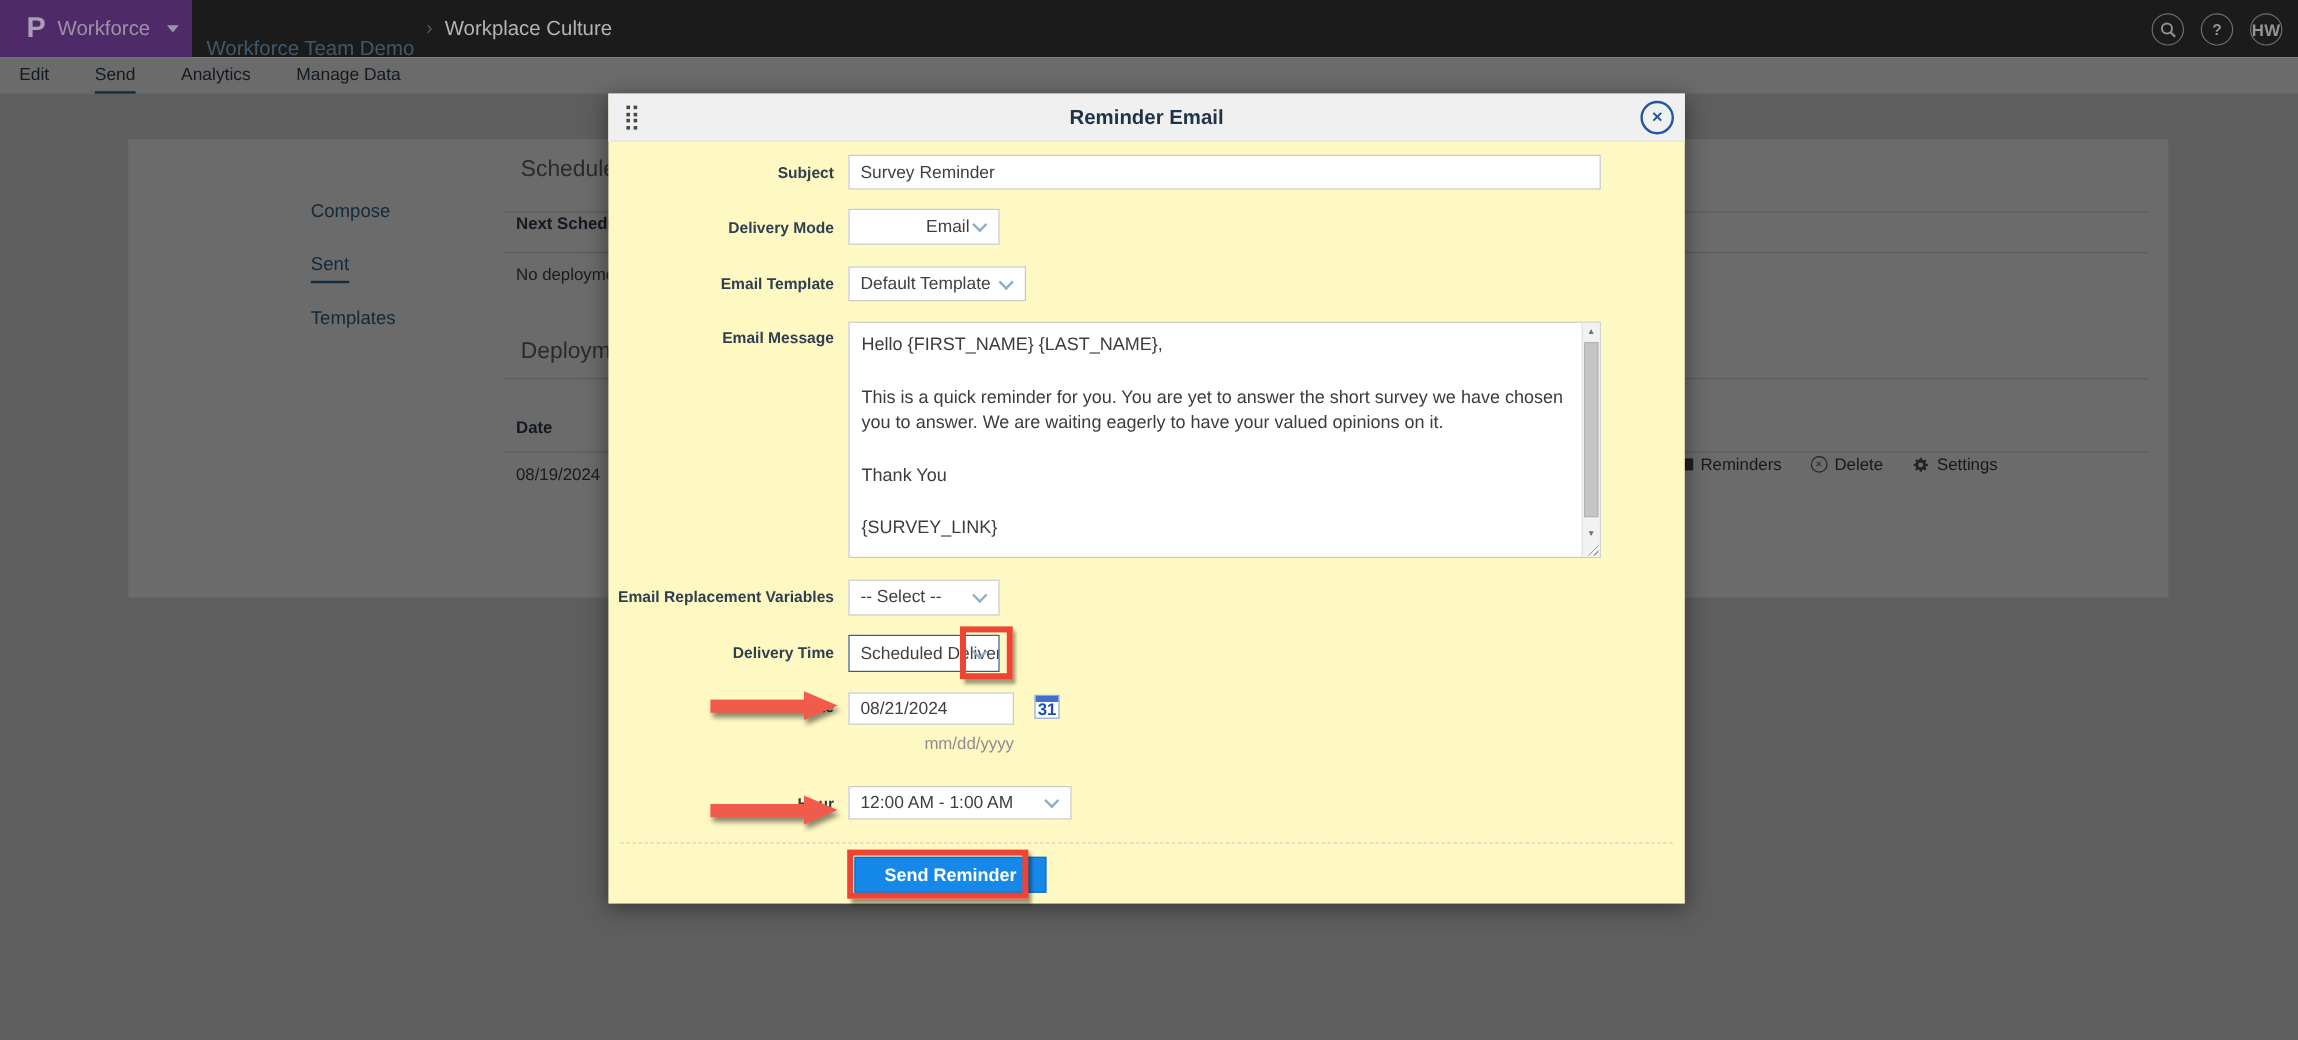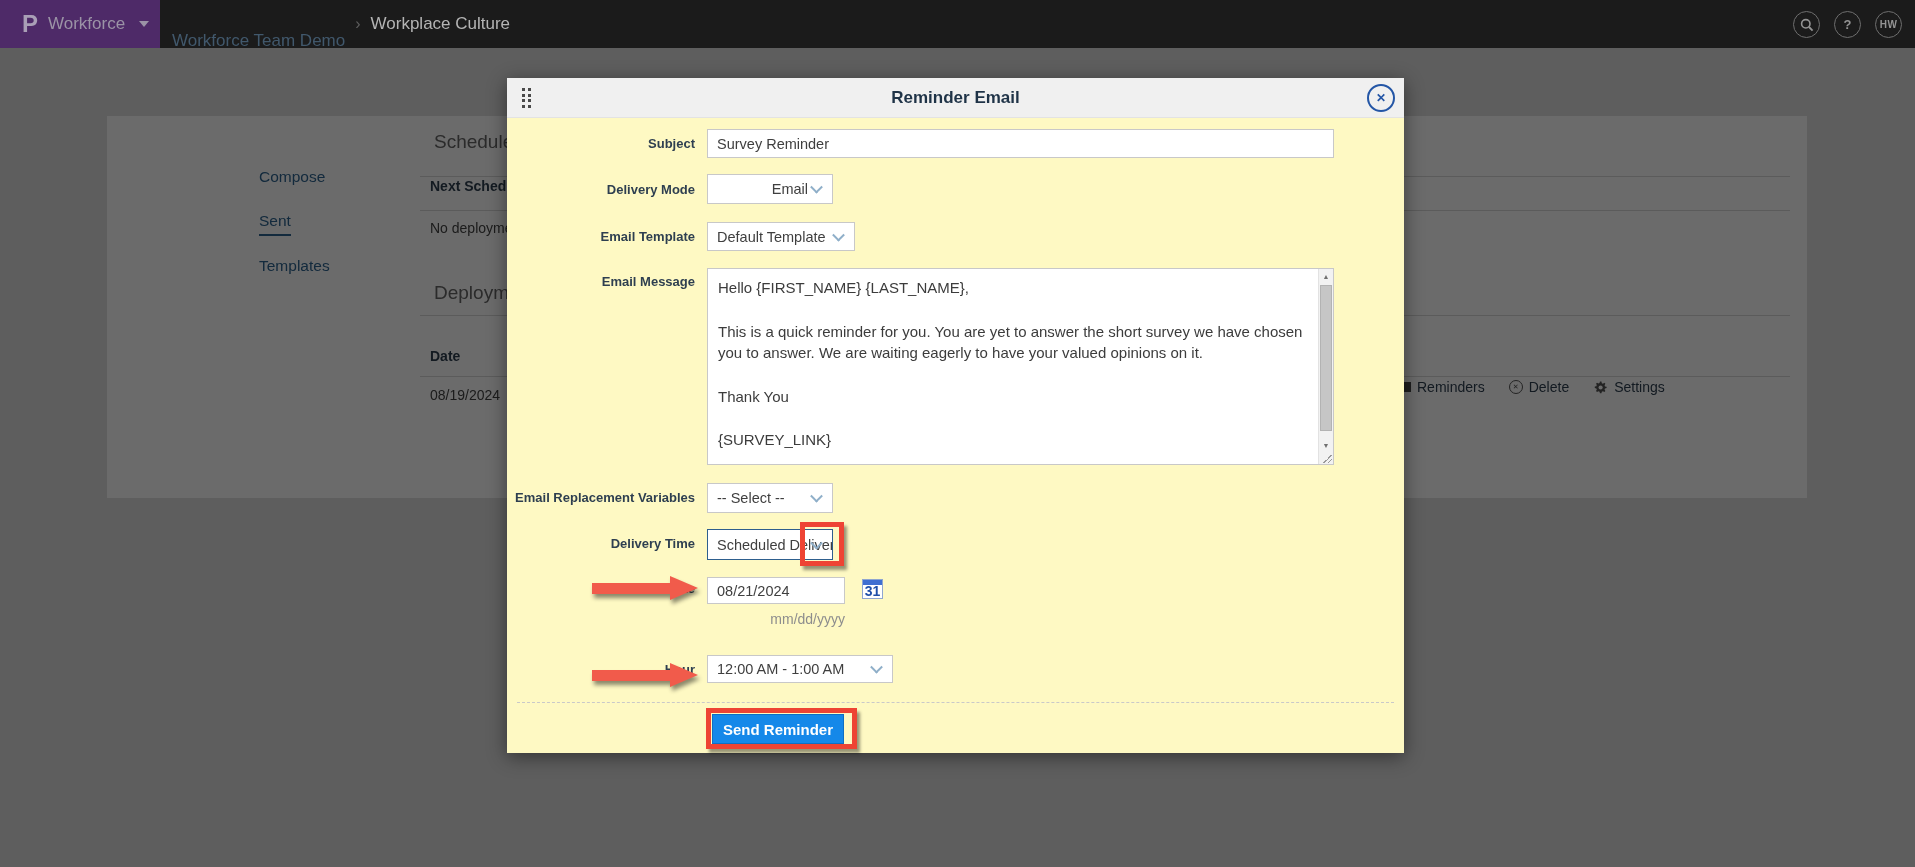--- a/index.html
+++ b/index.html
@@ -12,21 +12,21 @@
   .logo-box { position:absolute; left:0; top:0; width:160px; height:48px; background:#4e2a68; display:flex; align-items:center; padding-left:22px; gap:10px; cursor:pointer; }
   .logo-glyph { color:#a99fb6; font-size:24px; font-weight:bold; line-height:1; }
   .brand-name { color:#9b93a6; font-size:17px; }
   .brand-caret { width:0; height:0; border-left:5px solid transparent; border-right:5px solid transparent; border-top:6px solid #9b93a6; margin-left:4px; }
   .breadcrumb { position:absolute; left:172px; top:0; height:48px; display:flex; align-items:center; gap:10px; font-size:17px; }
   .crumb-parent { color:#41586c;margin-top:33px; }
   .crumb-sep { color:#5e5e5e; font-size:16px; }
   .crumb-current { color:#b4b4b4; }
   .top-icons { position:absolute; right:13px; top:11px; display:flex; gap:14px; }
   .circle-btn { width:27px; height:27px; border:1.5px solid #6e6e6e; border-radius:50%; display:flex; align-items:center; justify-content:center; color:#949494; font-size:13px; font-weight:bold; cursor:pointer; }
-  .circle-btn.avatar { font-size:10px; letter-spacing:.3px;align-items:center; }
+  .circle-btn.avatar { font-size:14px; letter-spacing:.3px;align-items:center; }
 
   
   .tabbar { position:absolute; left:0; top:48px; width:1915px; height:30px; background:#ffffff; display:flex; align-items:stretch; padding-left:16px; gap:38px; z-index:1; }
   .tab { display:flex; align-items:center; font-size:14.5px; color:#2e3f50; cursor:pointer; border-bottom:2px solid transparent; padding-top:2px; }
   .tab.active { border-bottom-color:#2d6a9f; }
 
   
   .page-card { position:absolute; left:107px; top:116px; width:1700px; height:382px; background:#ffffff; z-index:1; }
   .section-title { position:absolute; font-size:19px; font-weight:300; color:#666; white-space:nowrap; }
   .side-link { position:absolute; left:152px; font-size:15.5px; color:#2f6591; cursor:pointer; white-space:nowrap; }
@@ -63,21 +63,21 @@
   .sb-thumb { position:absolute; left:1px; top:16px; width:12px; height:146px; background:#c6c6c6; border:1px solid #b3b3b3; }
   .resize-grip { position:absolute; right:1px; bottom:1px; width:10px; height:10px; background:
       linear-gradient(135deg, transparent 0 55%, #9a9a9a 55% 62%, transparent 62% 78%, #9a9a9a 78% 85%, transparent 85%); cursor:nwse-resize; }
 
   .cal-icon { position:absolute; left:355px; top:501px; width:21px; height:20px; border:1px solid #8fa6d0; background:#fff; cursor:pointer; }
   .cal-top { height:5px; background:#3f6fd1; }
   .cal-day { text-align:center; font-size:14px; font-weight:bold; color:#1f4fa8; line-height:13px; }
   .hint { position:absolute; font-size:14px; color:#8d8d8d; }
 
   .dashed-sep { position:absolute; left:10px; top:624px; width:877px; border-top:1px dashed #c9c9c9; }
-  .send-btn { position:absolute; left:205px; top:636px; width:132px; height:30px; background:#1588e9; color:#fff; font-size:15px; font-weight:bold; border:1px solid #0f6fc4; display:flex; align-items:center; justify-content:center; cursor:pointer; font-family:"Liberation Sans", sans-serif; }
+  .send-btn { position:absolute; left:205px; top:636px; width:160px; height:30px; background:#1588e9; color:#fff; font-size:15px; font-weight:bold; border:1px solid #0f6fc4; display:flex; align-items:center; justify-content:center; cursor:pointer; font-family:"Liberation Sans", sans-serif; }
 
   
   .anno-box { position:absolute; border:5px solid #ee4434; box-shadow:3px 4px 3px rgba(0,0,0,0.40); z-index:30; pointer-events:none; }
   .anno-arrow { position:absolute; display:flex; align-items:center; filter:drop-shadow(2px 4px 2px rgba(0,0,0,0.45)); z-index:30; pointer-events:none; }
   .anno-arrow .shaft { width:78px; height:11px; background:#f15b4b; }
   .anno-arrow .head { width:0; height:0; border-top:12px solid transparent; border-bottom:12px solid transparent; border-left:28px solid #f15b4b; }
 </style>
 </head>
 <body>
 
@@ -103,20 +103,26 @@
       </div>
       <div class="circle-btn">
         <span>?</span>
       </div>
       <div class="circle-btn avatar">
         <span>HW</span>
       </div>
     </div>
   </div>
 
+  <div class="tabbar">
+    <div class="tab">Edit</div>
+    <div class="tab active">Send</div>
+    <div class="tab">Analytics</div>
+    <div class="tab">Manage Data</div>
+  </div>
 
   <div class="page-card">
     <div class="section-title" style="left:327px; top:15px;">Scheduled</div>
 
     <div class="side-link" style="top:52px;">Compose</div>
     <div class="side-link active" style="top:96px;">Sent</div>
     <div class="side-link" style="top:141px;">Templates</div>
 
     <div class="rule" style="top:60px;"></div>
     <div class="th-text" style="left:323px; top:62px;">Next Scheduler</div>

